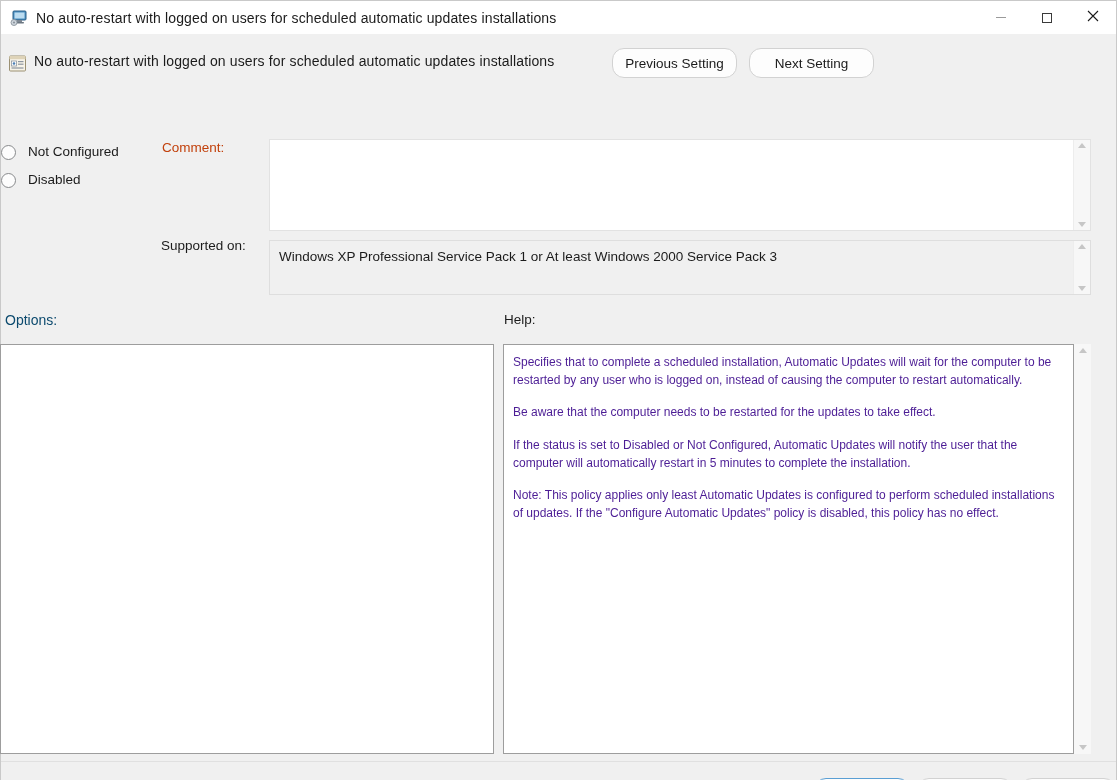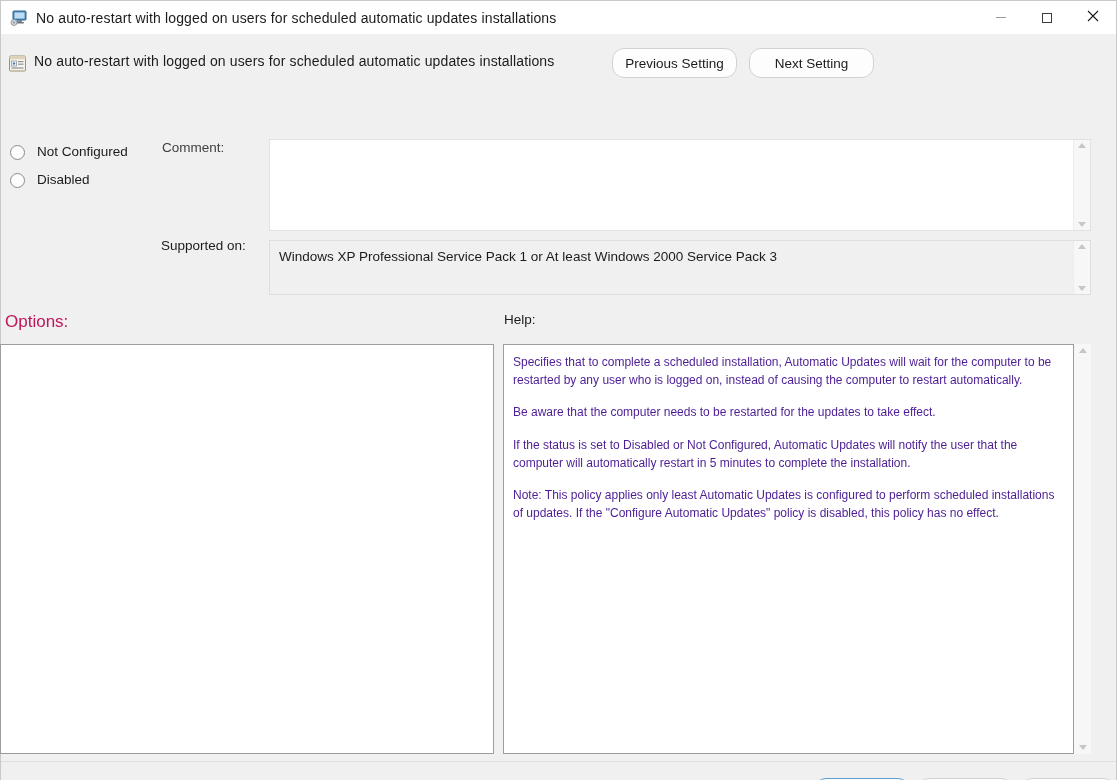--- a/index.html
+++ b/index.html
@@ -123,21 +123,20 @@
     width: 125px; height: 30px;
   }
 
   
   .radios { position: absolute; left: 0; top: 104px; }
   .radio-row {
     position: relative;
     height: 28px;
     display: flex;
     align-items: center;
-    padding-left: 9px;
     cursor: default;
   }
   .radio-dot {
     width: 15px; height: 15px;
     border-radius: 50%;
     border: 1px solid #888a8c;
     background: #fdfdfd;
     flex: 0 0 auto;
     position: relative;
   }
@@ -164,21 +163,21 @@
   .radio-row.focused .radio-label {
     border: 1px dotted #3a3a3a;
     padding: 0px 2px 1px 2px;
   }
 
   
   .lbl-comment {
     position: absolute;
     left: 161px; top: 106px;
     font-size: 13.5px;
-    color: #404040;
+    color: #c2410c;
   }
   .lbl-supported {
     position: absolute;
     left: 160px; top: 204px;
     font-size: 13.5px;
     color: #1b1b1b;
   }
   .field-comment {
     position: absolute;
     left: 268px; top: 105px;
@@ -222,22 +221,22 @@
     border-left: 4px solid transparent;
     border-right: 4px solid transparent;
   }
   .sb-arrow.up { border-bottom: 5px solid #c6c6c6; }
   .sb-arrow.down { border-top: 5px solid #c6c6c6; }
 
   
   .lbl-options {
     position: absolute;
     left: 4px; top: 278px;
-    font-size: 17px;
-    color: #be185d;
+    font-size: 14px;
+    color: #0c4a6e;
   }
   .lbl-help {
     position: absolute;
     left: 503px; top: 278px;
     font-size: 13.5px;
     color: #1b1b1b;
   }
 
   
   .options-panel {

